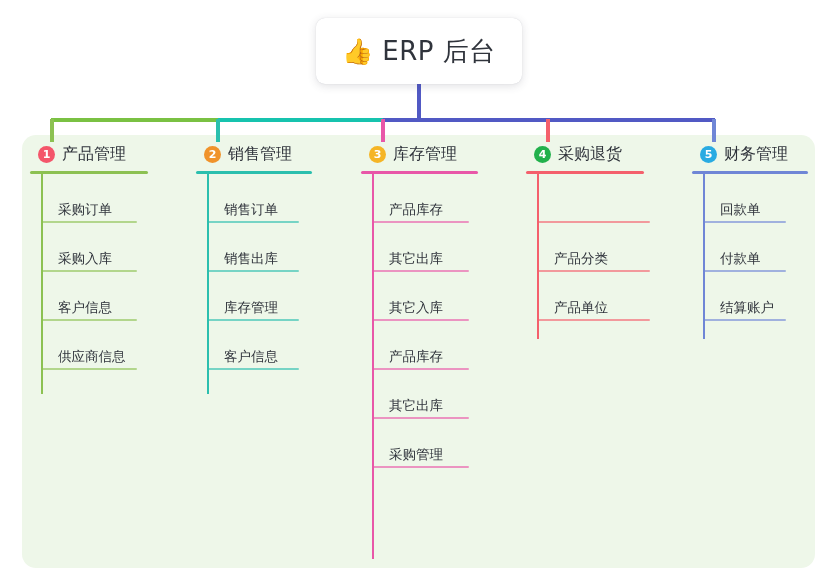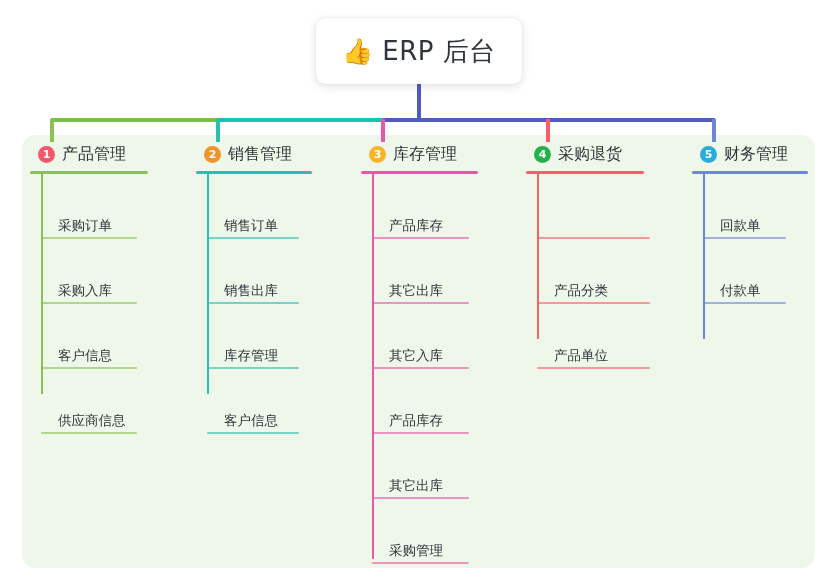--- a/index.html
+++ b/index.html
@@ -60,21 +60,21 @@
   .col-title{
     font-size:16px;color:#2f333b;white-space:nowrap;
     font-family:"DejaVu Sans","Liberation Sans",sans-serif;
   }
   .head-rule{height:3px;border-radius:2px;margin-top:4px;}
 
   .leaves{position:relative;margin-left:11px;padding-top:0;}
   .spine{position:absolute;left:0;top:0;width:2px;}
   .leaf{
     position:relative;
-    height:65px;
+    height:49px;
     display:flex;align-items:flex-end;
     box-sizing:border-box;
   }
   .leaf-label{
     font-size:13.5px;color:#2f333b;white-space:nowrap;
     padding-left:17px;padding-bottom:4px;
     font-family:"DejaVu Sans","Liberation Sans",sans-serif;
   }
   .leaf-rule{
     position:absolute;left:0;bottom:0;height:2px;border-radius:1px;
@@ -223,17 +223,21 @@
         <div class="leaves">
           <div class="spine" style="background: rgb(111, 134, 214); height: 165px;"></div>
           <div class="leaf">
             <span class="leaf-label">回款单</span>
             <div class="leaf-rule" style="background: rgb(111, 134, 214); opacity: 0.62; width: 83px;"></div>
           </div>
           <div class="leaf">
             <span class="leaf-label">付款单</span>
             <div class="leaf-rule" style="background: rgb(111, 134, 214); opacity: 0.62; width: 83px;"></div>
           </div>
+          <div class="leaf">
+            <span class="leaf-label">结算账户</span>
+            <div class="leaf-rule" style="background: rgb(111, 134, 214); opacity: 0.62; width: 83px;"></div>
+          </div>
         </div>
       </div>
     </div>
 
 </div>
 
 </body></html>

